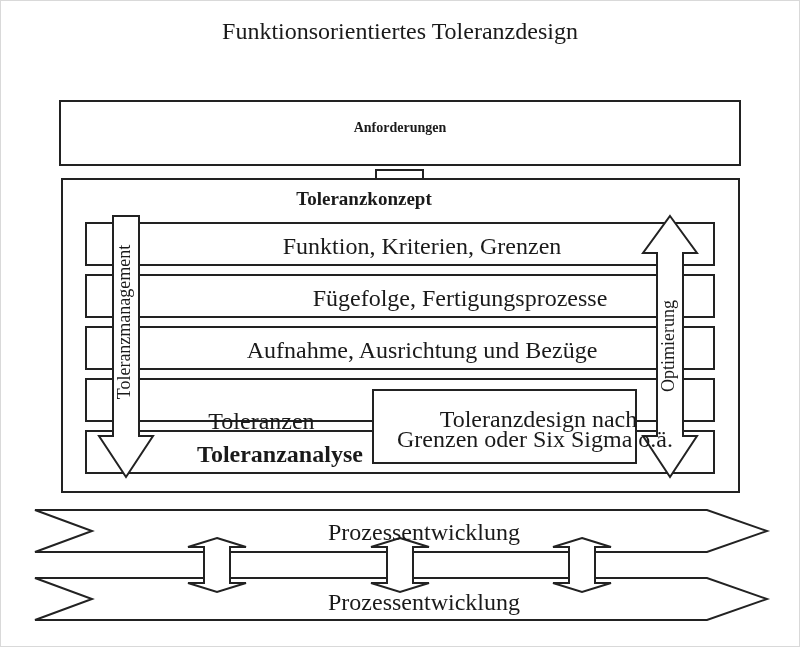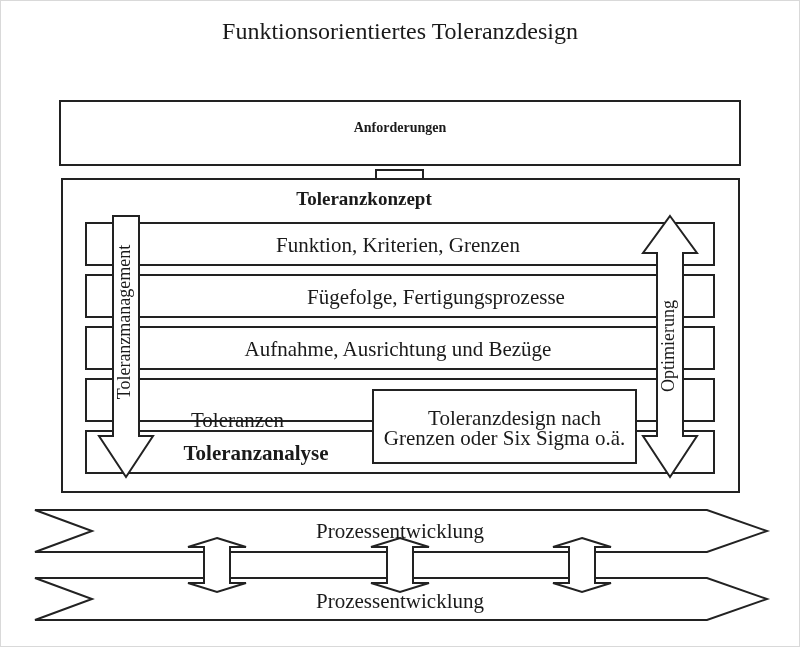--- a/index.html
+++ b/index.html
@@ -2,21 +2,21 @@
 <html><head>
 <meta charset="utf-8">
 <style>
   html, body { margin: 0; padding: 0; background: #ffffff; }
   body { width: 800px; height: 647px; position: relative; overflow: hidden; font-family: "Liberation Serif", "DejaVu Serif", serif; color: #1a1a1a; }
   .frame { position: absolute; left: 0; top: 0; width: 798px; height: 645px; border: 1px solid #d9d9d9; }
   svg { position: absolute; left: 0; top: 0; }
   .lbl { position: absolute; white-space: nowrap; text-align: center; }
   .title { left: 0; width: 800px; top: 18px; font-size: 24px; }
   .bold { font-weight: bold; }
-  .row-lbl { font-size: 21px; }
+  .row-lbl { font-size: 24px; margin-left: 24px; }
   .vert { position: absolute; font-size: 18px; white-space: nowrap; transform-origin: center center; }
 </style>
 </head>
 <body>
 
 <div class="frame"></div>
 
 <svg width="800" height="647" viewBox="0 0 800 647">
   <g fill="#ffffff" stroke="#222222" stroke-width="2" stroke-linejoin="miter">
 

